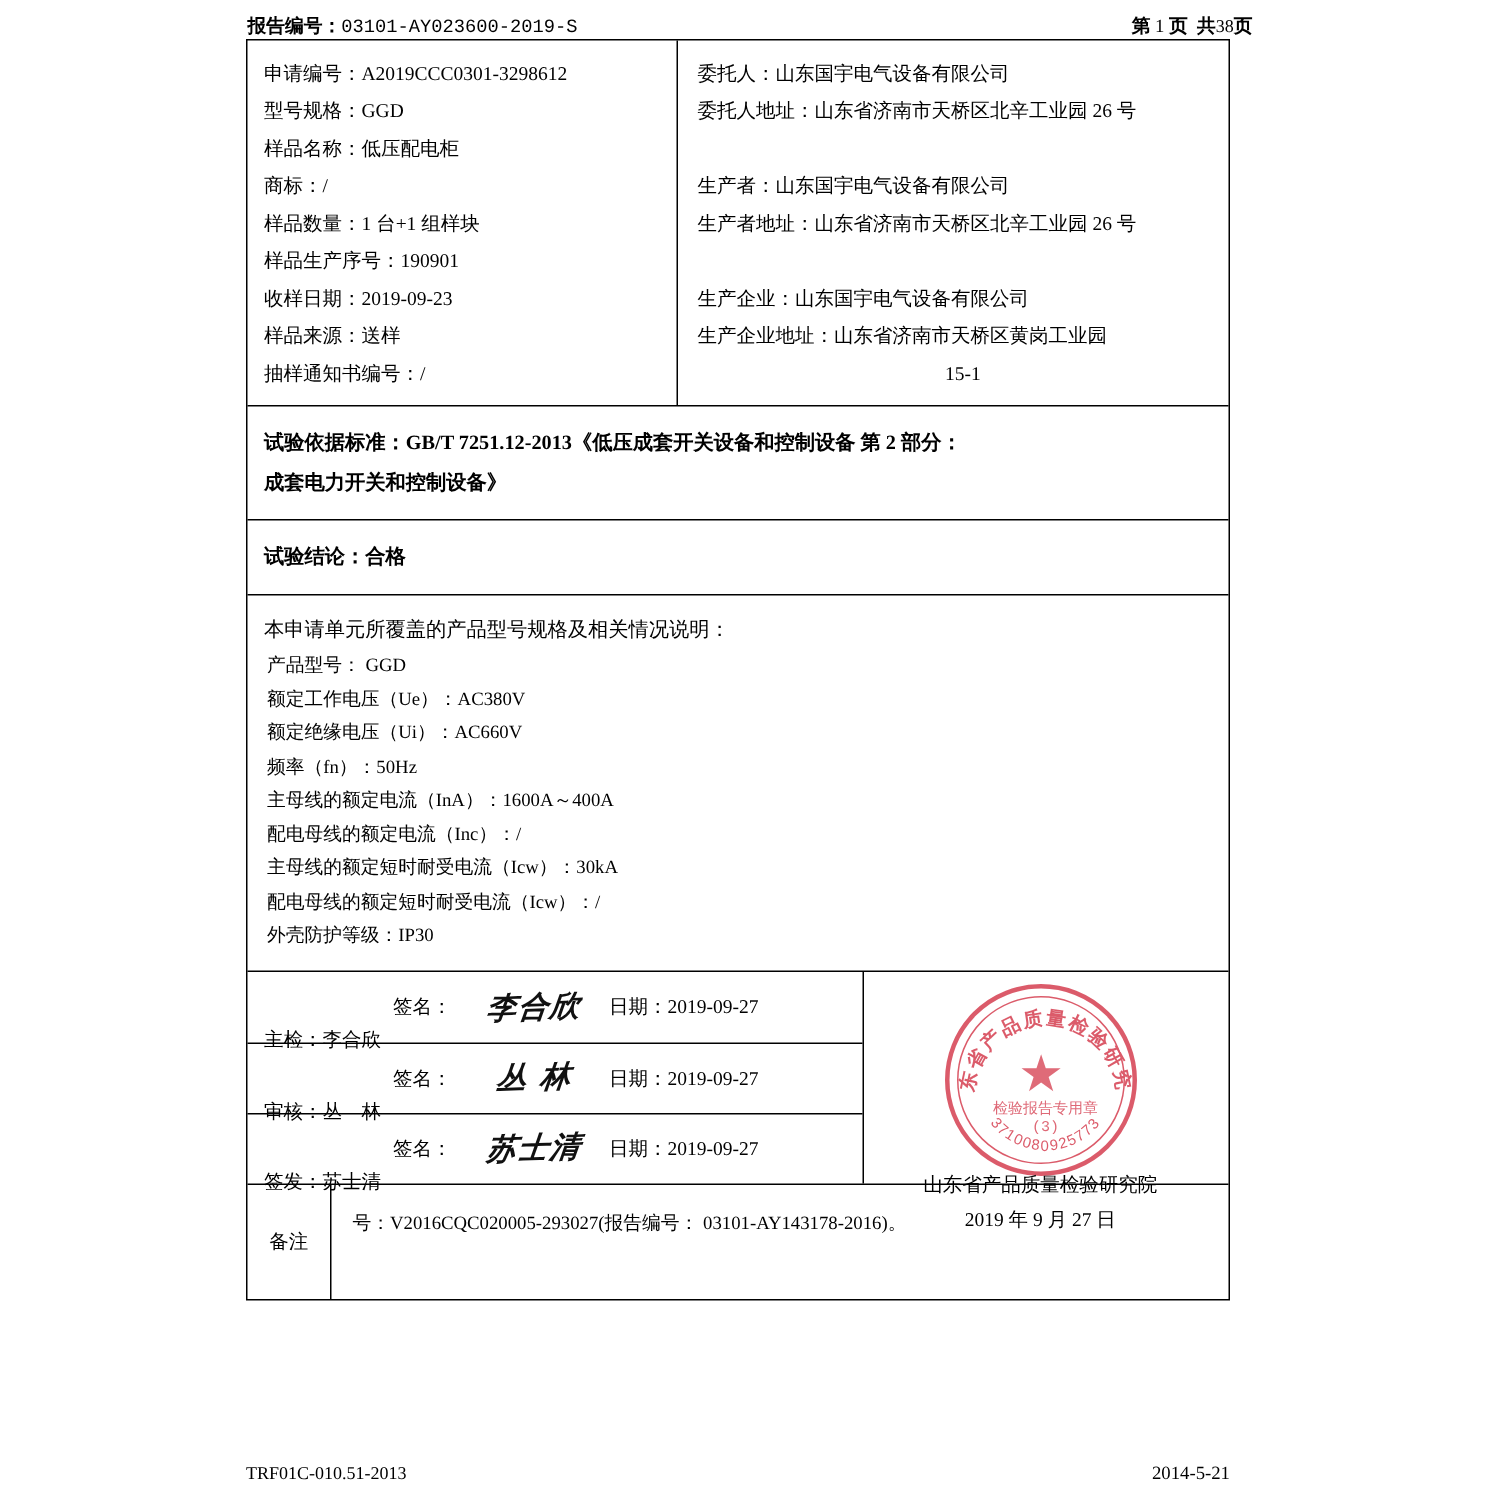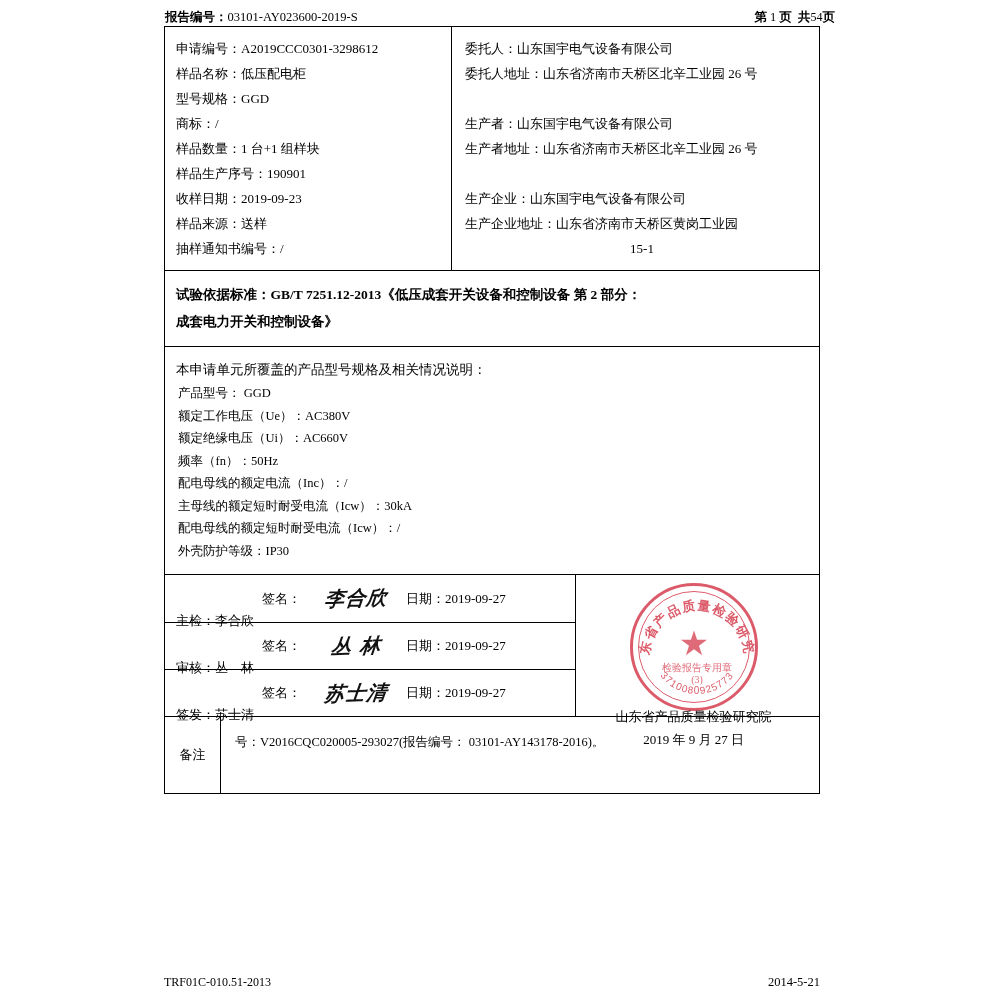--- a/index.html
+++ b/index.html
@@ -27,21 +27,21 @@
     position: absolute;
     left: 165px;
     top: 8px;
     width: 670px;
     height: 18px;
     display: flex;
     justify-content: space-between;
     align-items: center;
     font-size: 12.5px;
   }
-  .top-left { white-space: nowrap; }
+  .top-left { white-space: nowrap; font-family: Liberation Mono, monospace; }
   .top-left .lbl { font-weight: bold; }
   .top-right { white-space: nowrap; font-weight: bold; }
   .top-right .num {
     font-weight: normal;
     padding: 0 3px;
   }
   .top-right .pages-num { font-weight: normal; font-size: 12px; }
 
   
   .tbl {
@@ -197,20 +197,21 @@
   .stamp-inner-txt {
     position: absolute;
     left: 0;
     top: 76px;
     width: 128px;
     text-align: center;
     color: #d4384a;
     font-size: 10px;
     line-height: 12px;
     opacity: 0.92;
+    font-family: Liberation Mono, monospace;
   }
   .stamp-bottom-arc {
     position: absolute;
     left: 0; top: 0;
     width: 128px; height: 128px;
   }
   .stamp-bottom-arc text {
     fill: #d4384a;
     font-family: "Liberation Sans", sans-serif;
     font-size: 10px;
@@ -265,32 +266,32 @@
 <body>
 
 <div class="page">
 
   <div class="top-bar">
     <div class="top-left">
       <span class="lbl">报告编号：</span><span class="v">03101-AY023600-2019-S</span>
     </div>
     <div class="top-right">
       <span>第</span><span class="num">1</span><span>页</span>
-      &nbsp;<span>共</span><span class="pages-num">54</span><span>页</span>
+      &nbsp;<span>共</span><span class="pages-num">38</span><span>页</span>
     </div>
   </div>
 
   <div class="tbl">
 
 
     <div class="row">
       <div class="cell-left">
         <div class="info-line"><span>申请编号：</span><span class="v">A2019CCC0301-3298612</span></div>
+        <div class="info-line"><span>型号规格：</span><span class="v">GGD</span></div>
         <div class="info-line"><span>样品名称：</span><span class="v">低压配电柜</span></div>
-        <div class="info-line"><span>型号规格：</span><span class="v">GGD</span></div>
         <div class="info-line"><span>商标：</span><span class="v">/</span></div>
         <div class="info-line"><span>样品数量：</span><span class="v">1 台+1 组样块</span></div>
         <div class="info-line"><span>样品生产序号：</span><span class="v">190901</span></div>
         <div class="info-line"><span>收样日期：</span><span class="v">2019-09-23</span></div>
         <div class="info-line"><span>样品来源：</span><span class="v">送样</span></div>
         <div class="info-line"><span>抽样通知书编号：</span><span class="v">/</span></div>
       </div>
       <div class="cell-right">
         <div class="info-line"><span>委托人：</span><span class="v">山东国宇电气设备有限公司</span></div>
         <div class="info-line"><span>委托人地址：</span><span class="v">山东省济南市天桥区北辛工业园 26 号</span></div>
@@ -302,27 +303,31 @@
         <div class="info-line"><span>生产企业地址：</span><span class="v">山东省济南市天桥区黄岗工业园</span></div>
         <div class="info-line center-line"><span class="v">15-1</span></div>
       </div>
     </div>
 
     <div class="band std">
       <div>试验依据标准：GB/T 7251.12-2013《低压成套开关设备和控制设备 第 2 部分：</div>
       <div>成套电力开关和控制设备》</div>
     </div>
 
+    <div class="band concl">
+      <div>试验结论：合格</div>
+    </div>
 
     <div class="spec">
       <div class="spec-title">本申请单元所覆盖的产品型号规格及相关情况说明：</div>
       <div class="spec-item">产品型号： GGD</div>
       <div class="spec-item">额定工作电压（Ue）：AC380V</div>
       <div class="spec-item">额定绝缘电压（Ui）：AC660V</div>
       <div class="spec-item">频率（fn）：50Hz</div>
+      <div class="spec-item">主母线的额定电流（InA）：1600A～400A</div>
       <div class="spec-item">配电母线的额定电流（Inc）：/</div>
       <div class="spec-item">主母线的额定短时耐受电流（Icw）：30kA</div>
       <div class="spec-item">配电母线的额定短时耐受电流（Icw）：/</div>
       <div class="spec-item">外壳防护等级：IP30</div>
     </div>
 
     <div class="sig-wrap">
       <div class="sig-left">
 
         <div class="sig-row">

